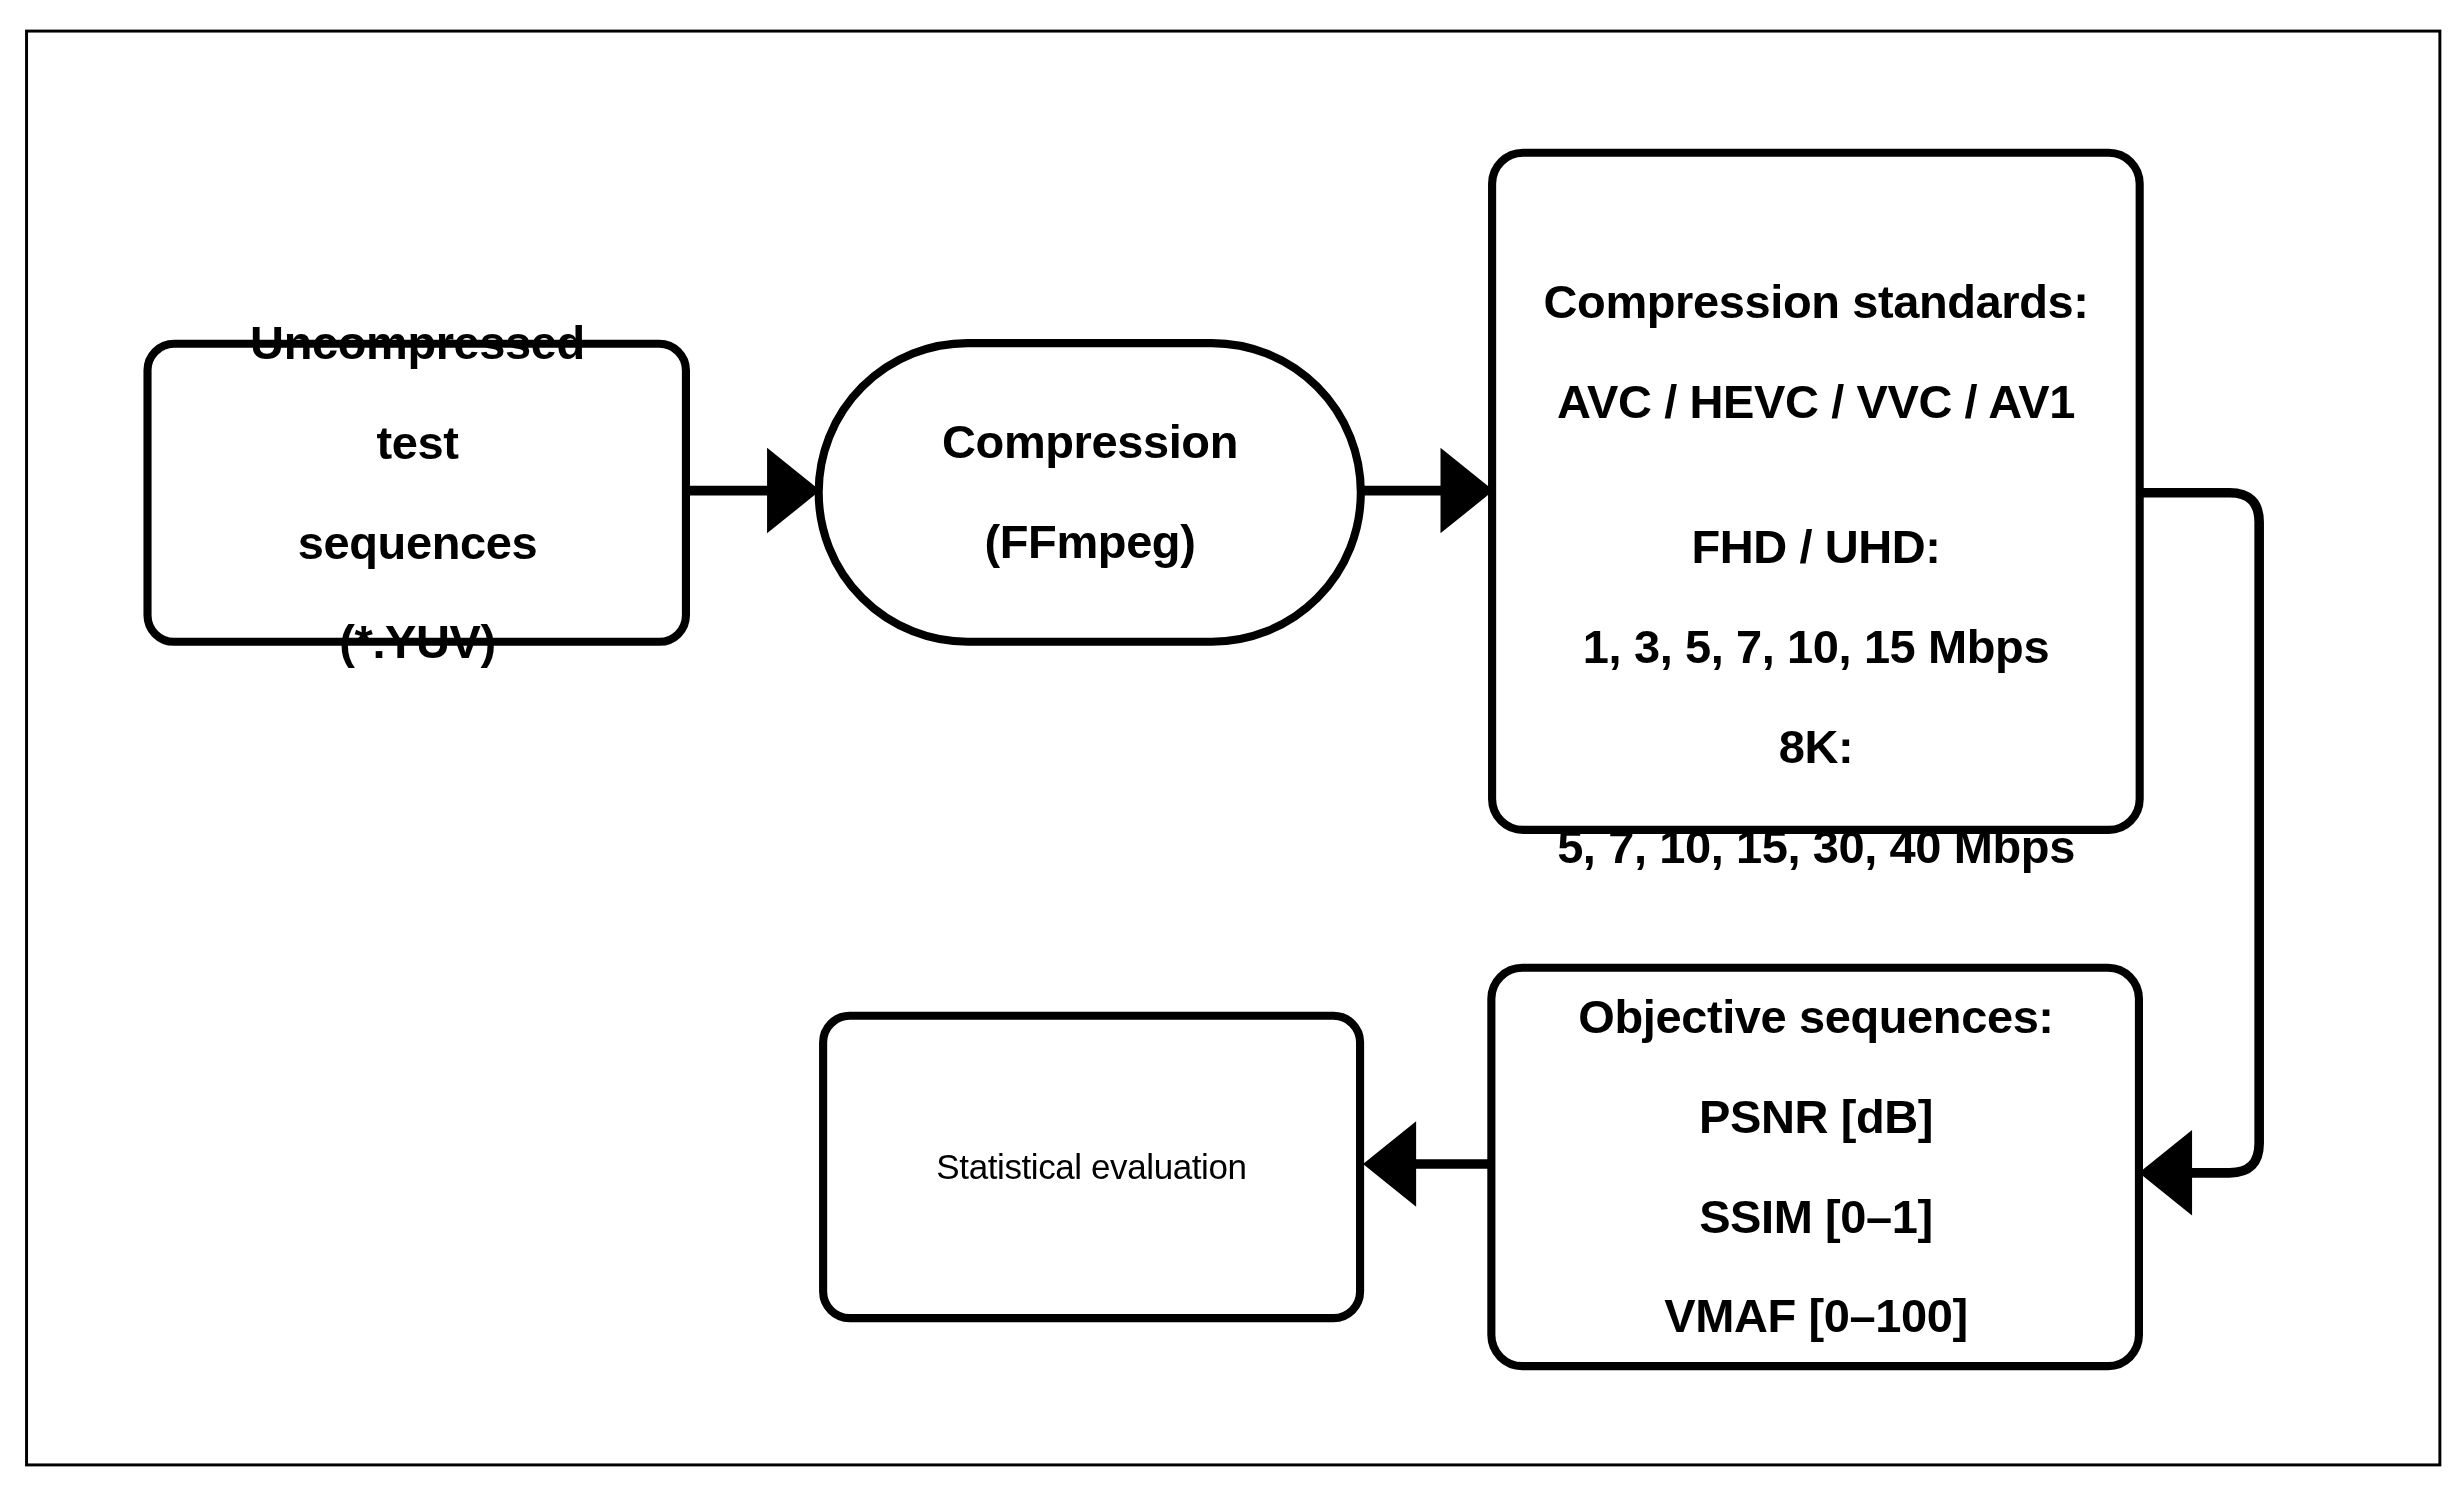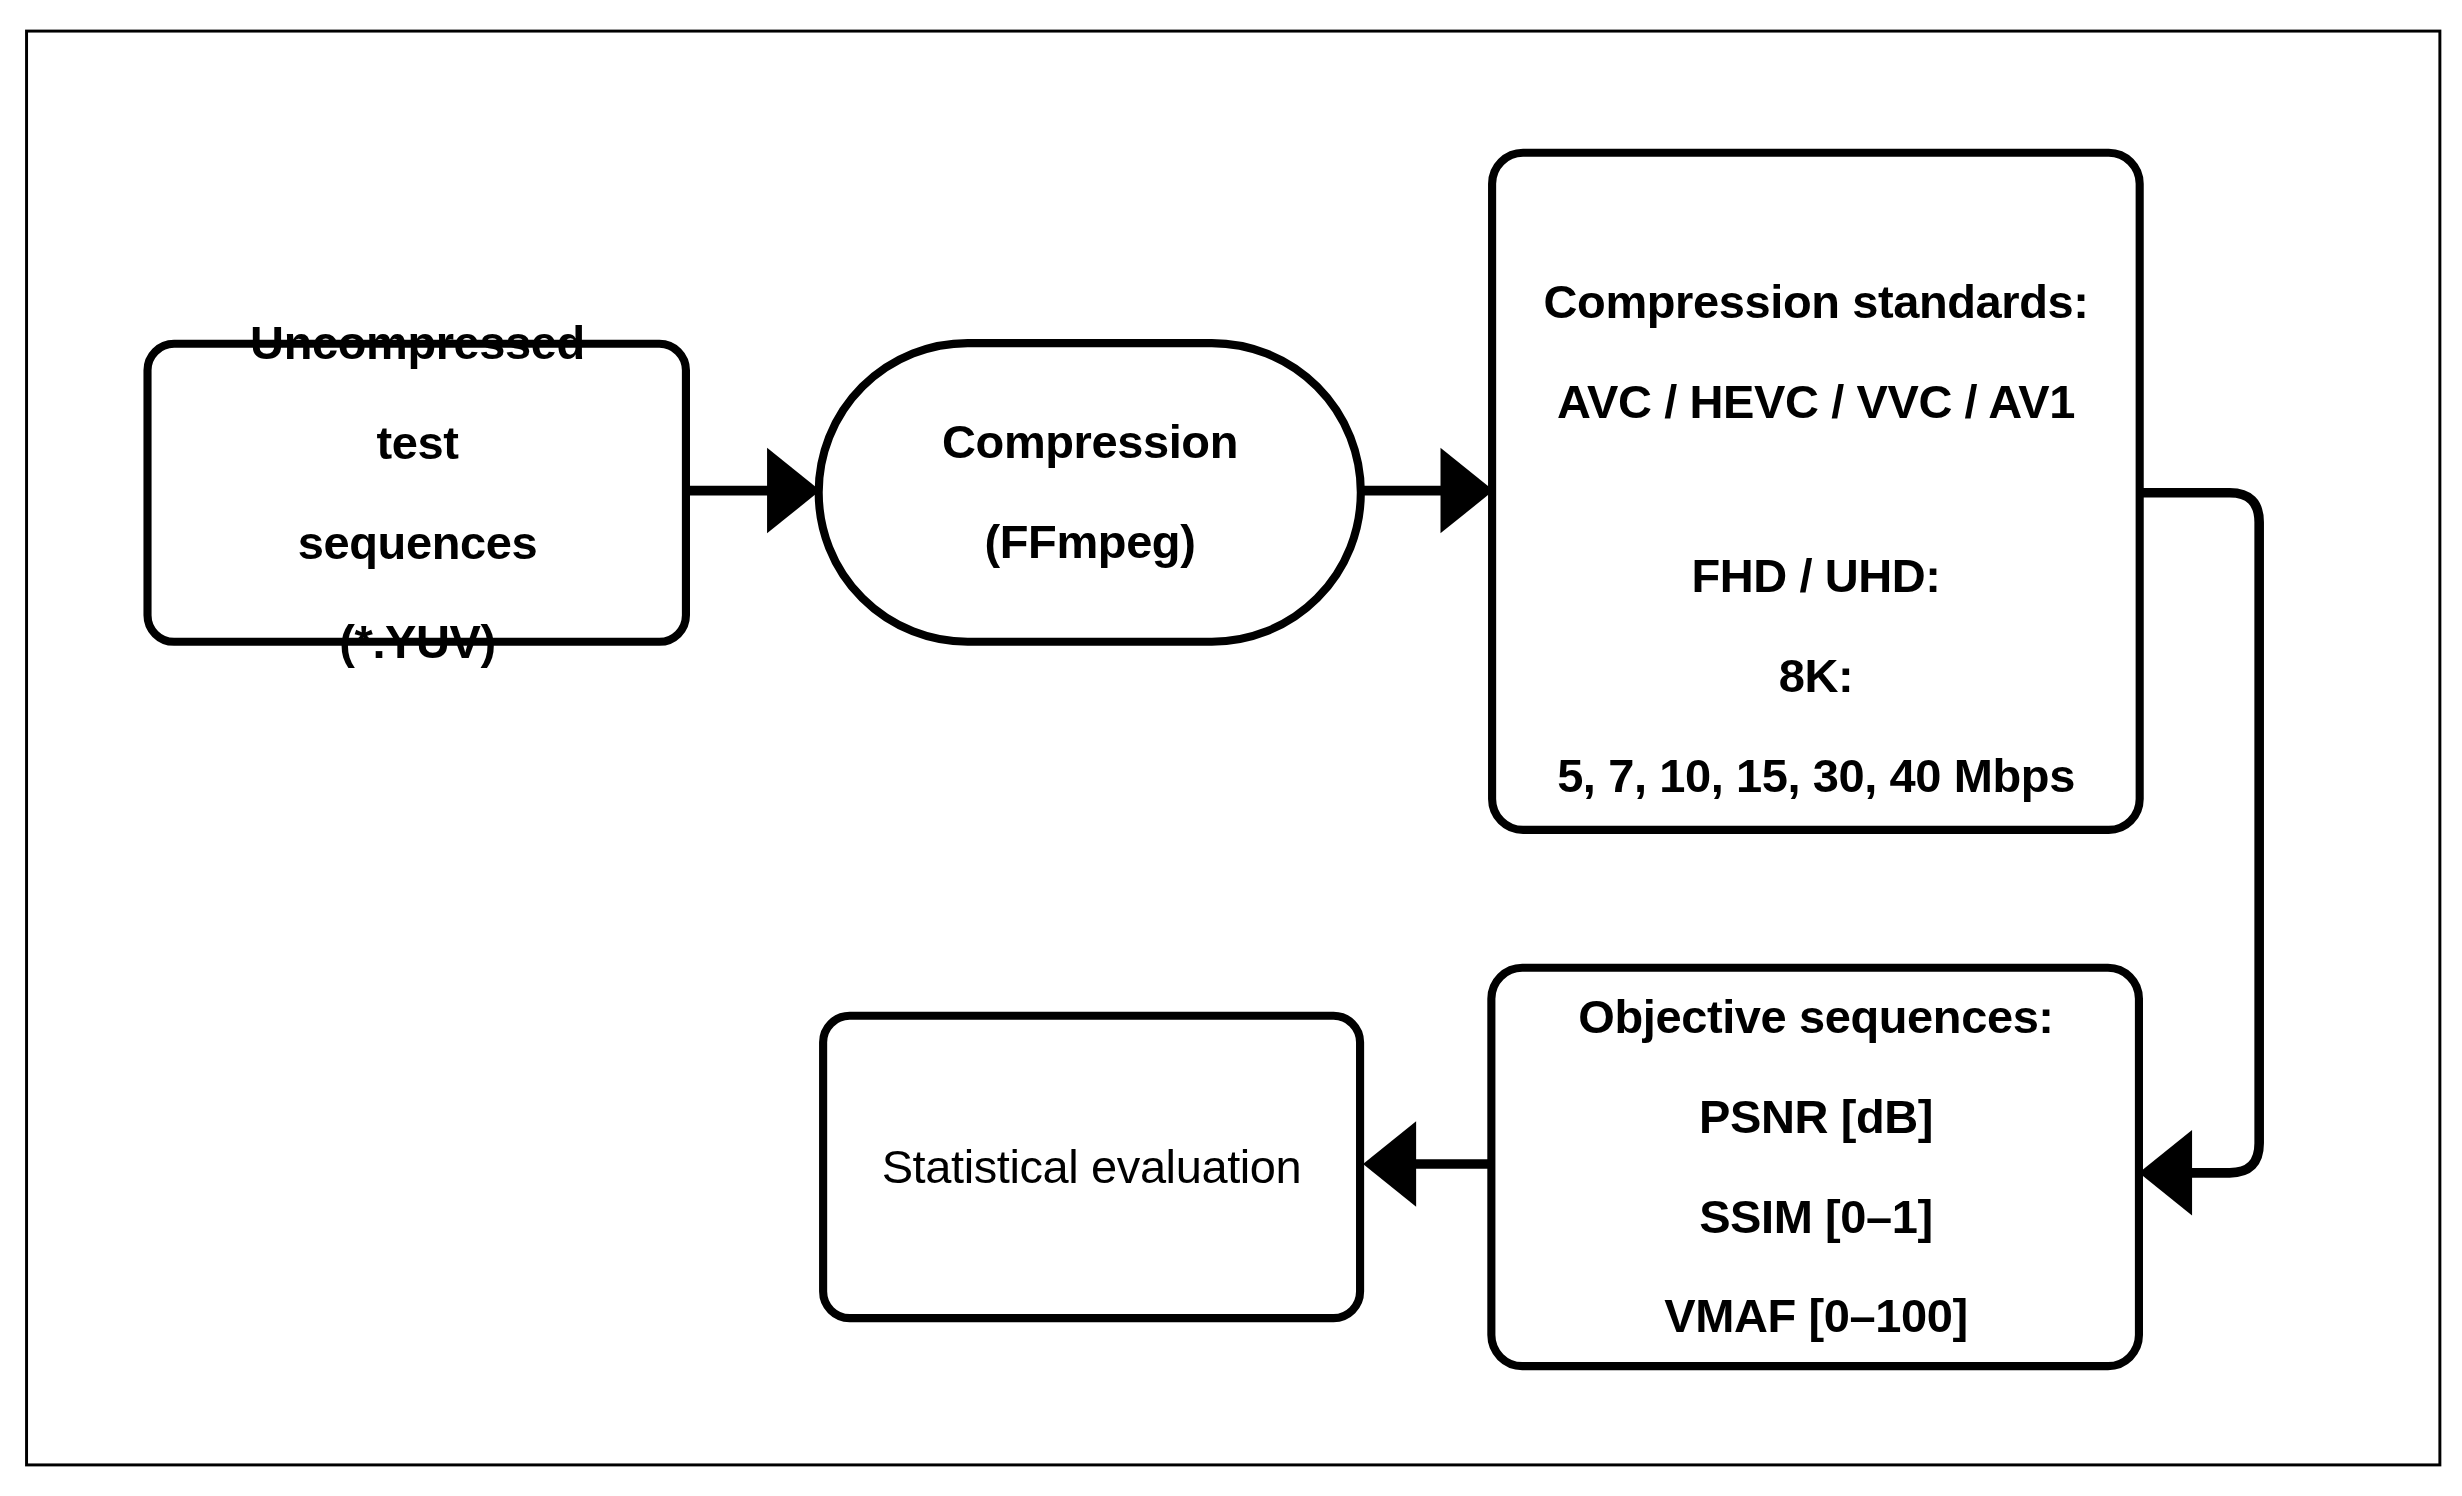--- a/index.html
+++ b/index.html
@@ -116,30 +116,31 @@
     <div class="node-label bold" style="left:819px; top:343px; width:542px; height:299px; font-size:47px;">
       <span class="ln">Compression</span>
       <span class="ln">(FFmpeg)</span>
     </div>
 
     <div class="node-label bold" style="left:1492px; top:153px; width:648px; height:677px; font-size:47px; justify-content:flex-start; padding-top:122px; box-sizing:border-box;">
       <span class="ln">Compression standards:</span>
       <span class="ln">AVC / HEVC / VVC / AV1</span>
       <span class="spacer-line"></span>
       <span class="ln">FHD / UHD:</span>
+      <span class="ln">1, 3, 5, 7, 10, 15 Mbps</span>
       <span class="ln">8K:</span>
       <span class="ln">5, 7, 10, 15, 30, 40 Mbps</span>
     </div>
 
     <div class="node-label bold" style="left:1492px; top:968px; width:648px; height:398px; font-size:47px;">
       <span class="ln">Objective sequences:</span>
       <span class="ln">PSNR [dB]</span>
       <span class="ln">SSIM [0–1]</span>
       <span class="ln">VMAF [0–100]</span>
     </div>
 
-    <div class="node-label reg" style="left:823px; top:1016px; width:537px; height:302px; font-size:47px;">
+    <div class="node-label reg" style="left:823px; top:1016px; width:537px; height:302px; font-size:35px;">
       <span class="ln">Statistical evaluation</span>
     </div>
 
   </div>
 </div>
 
 
 </body></html>

